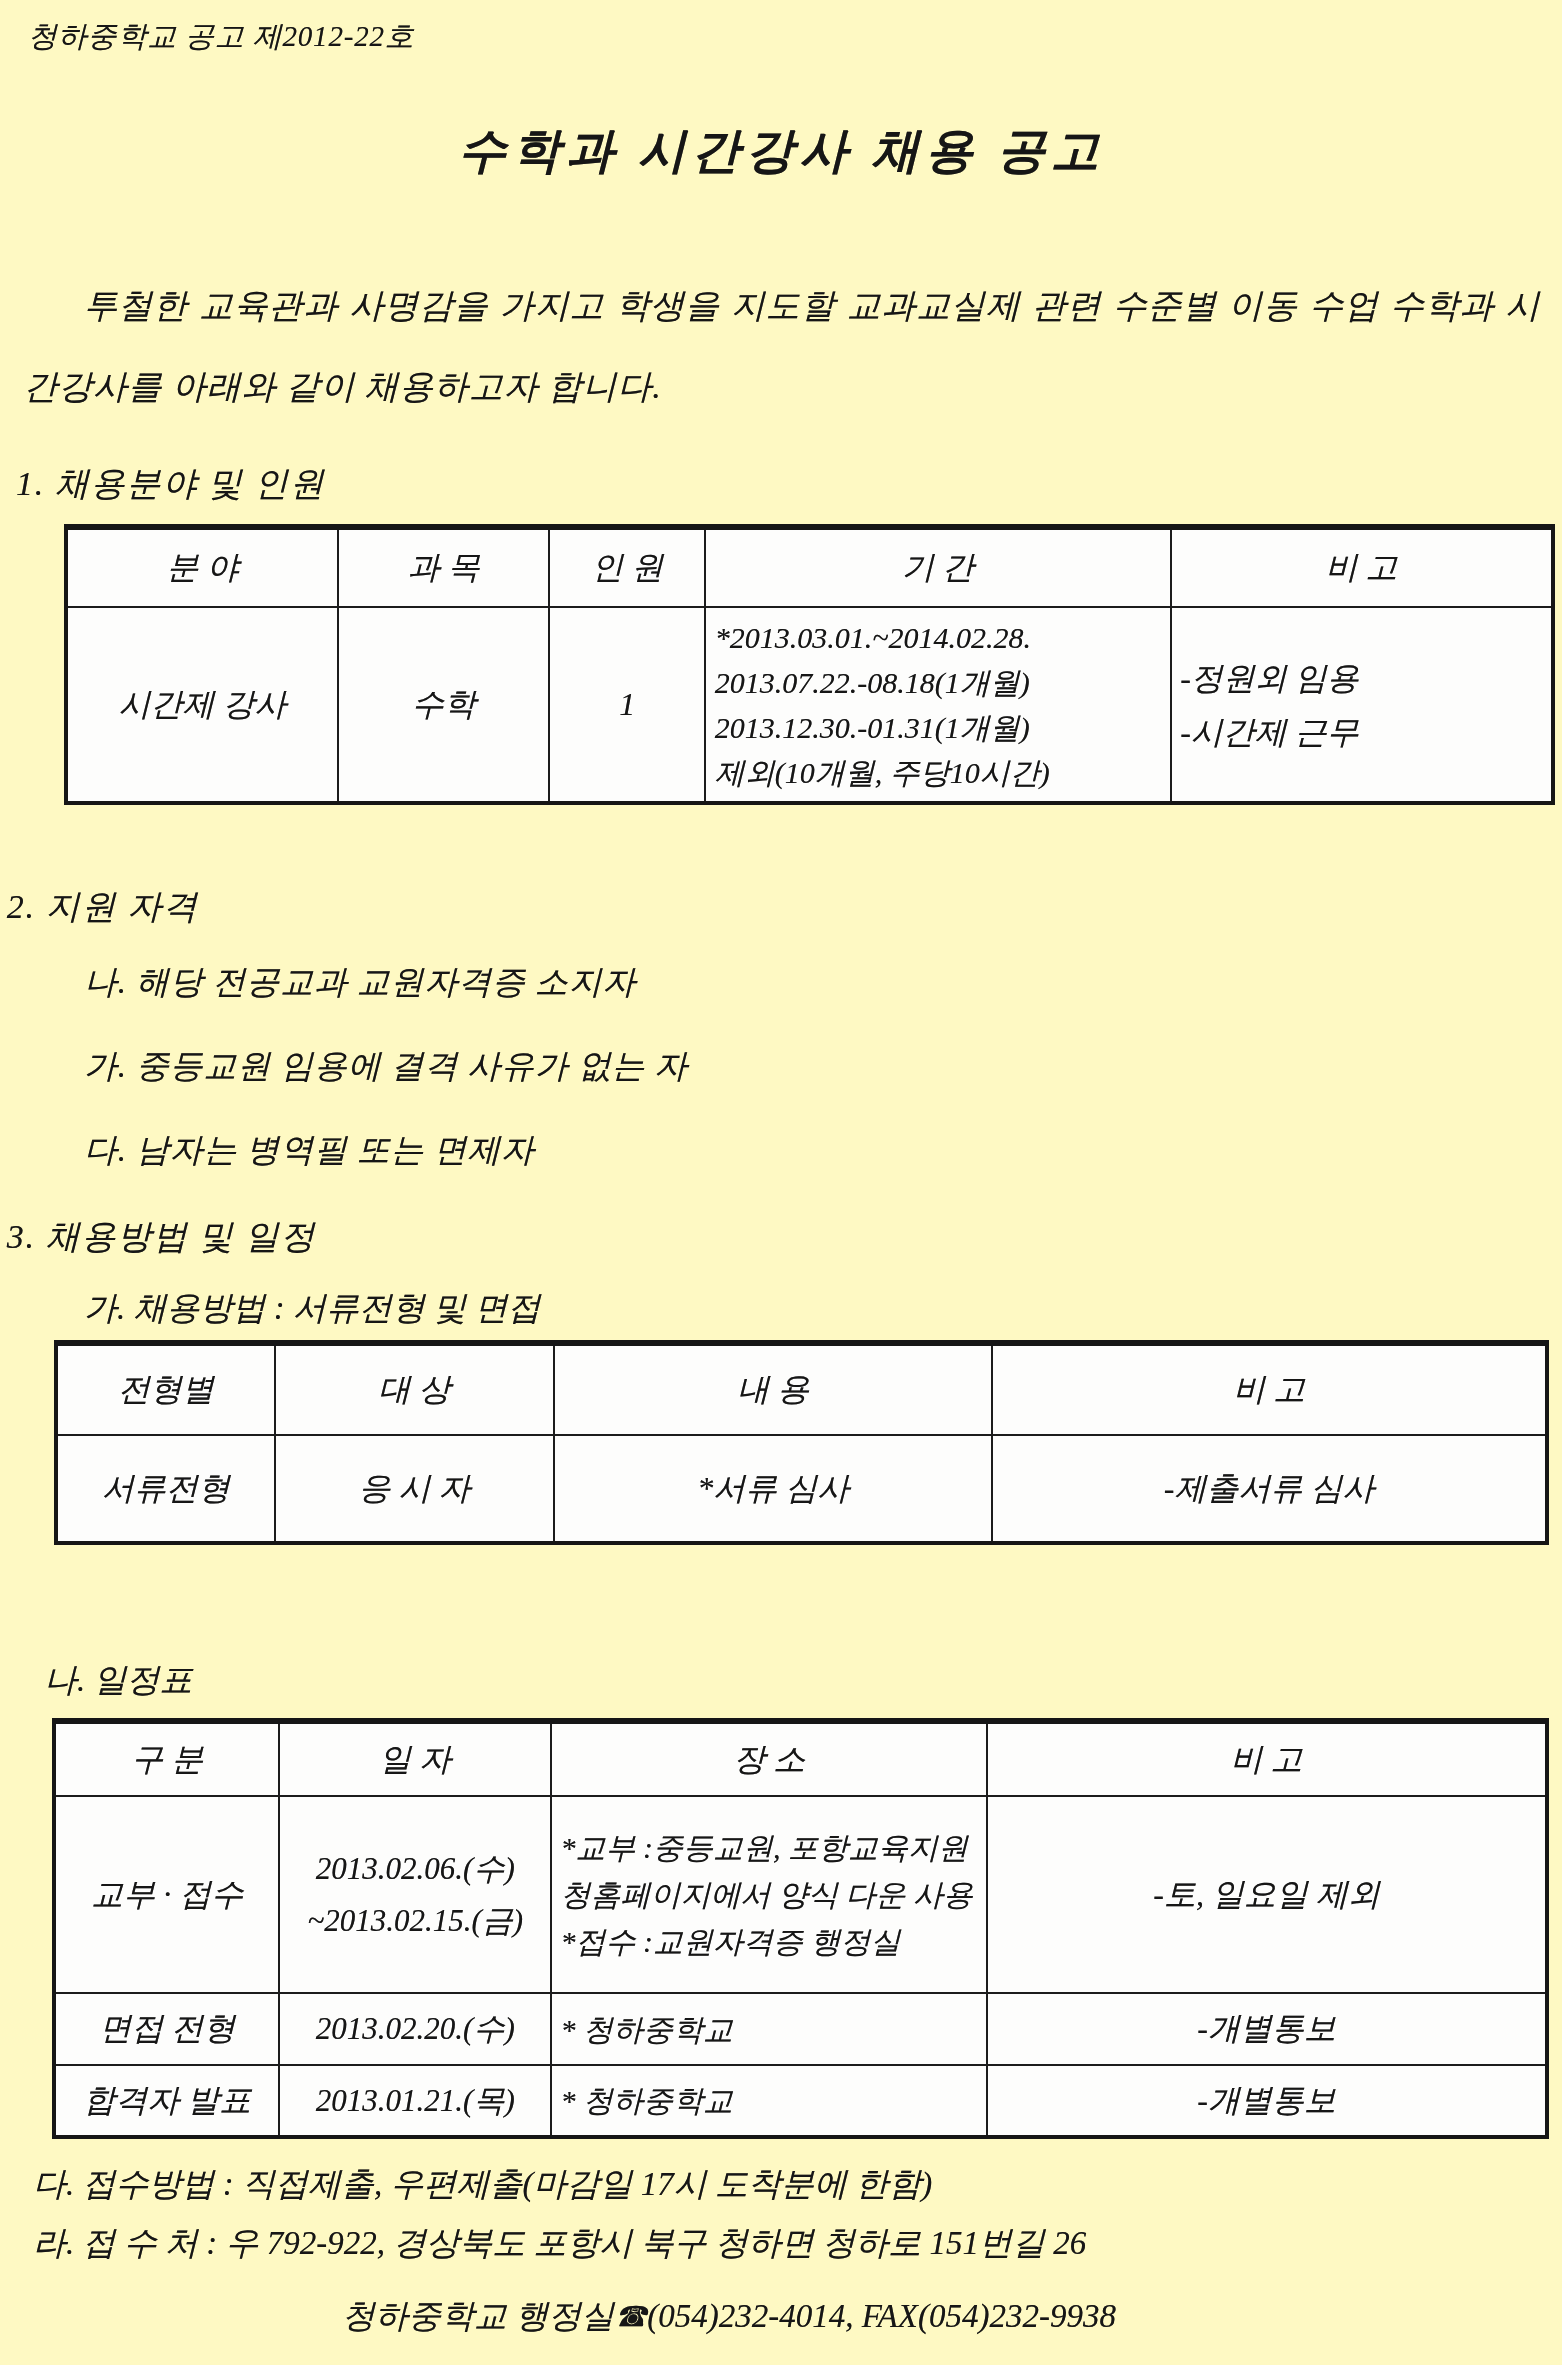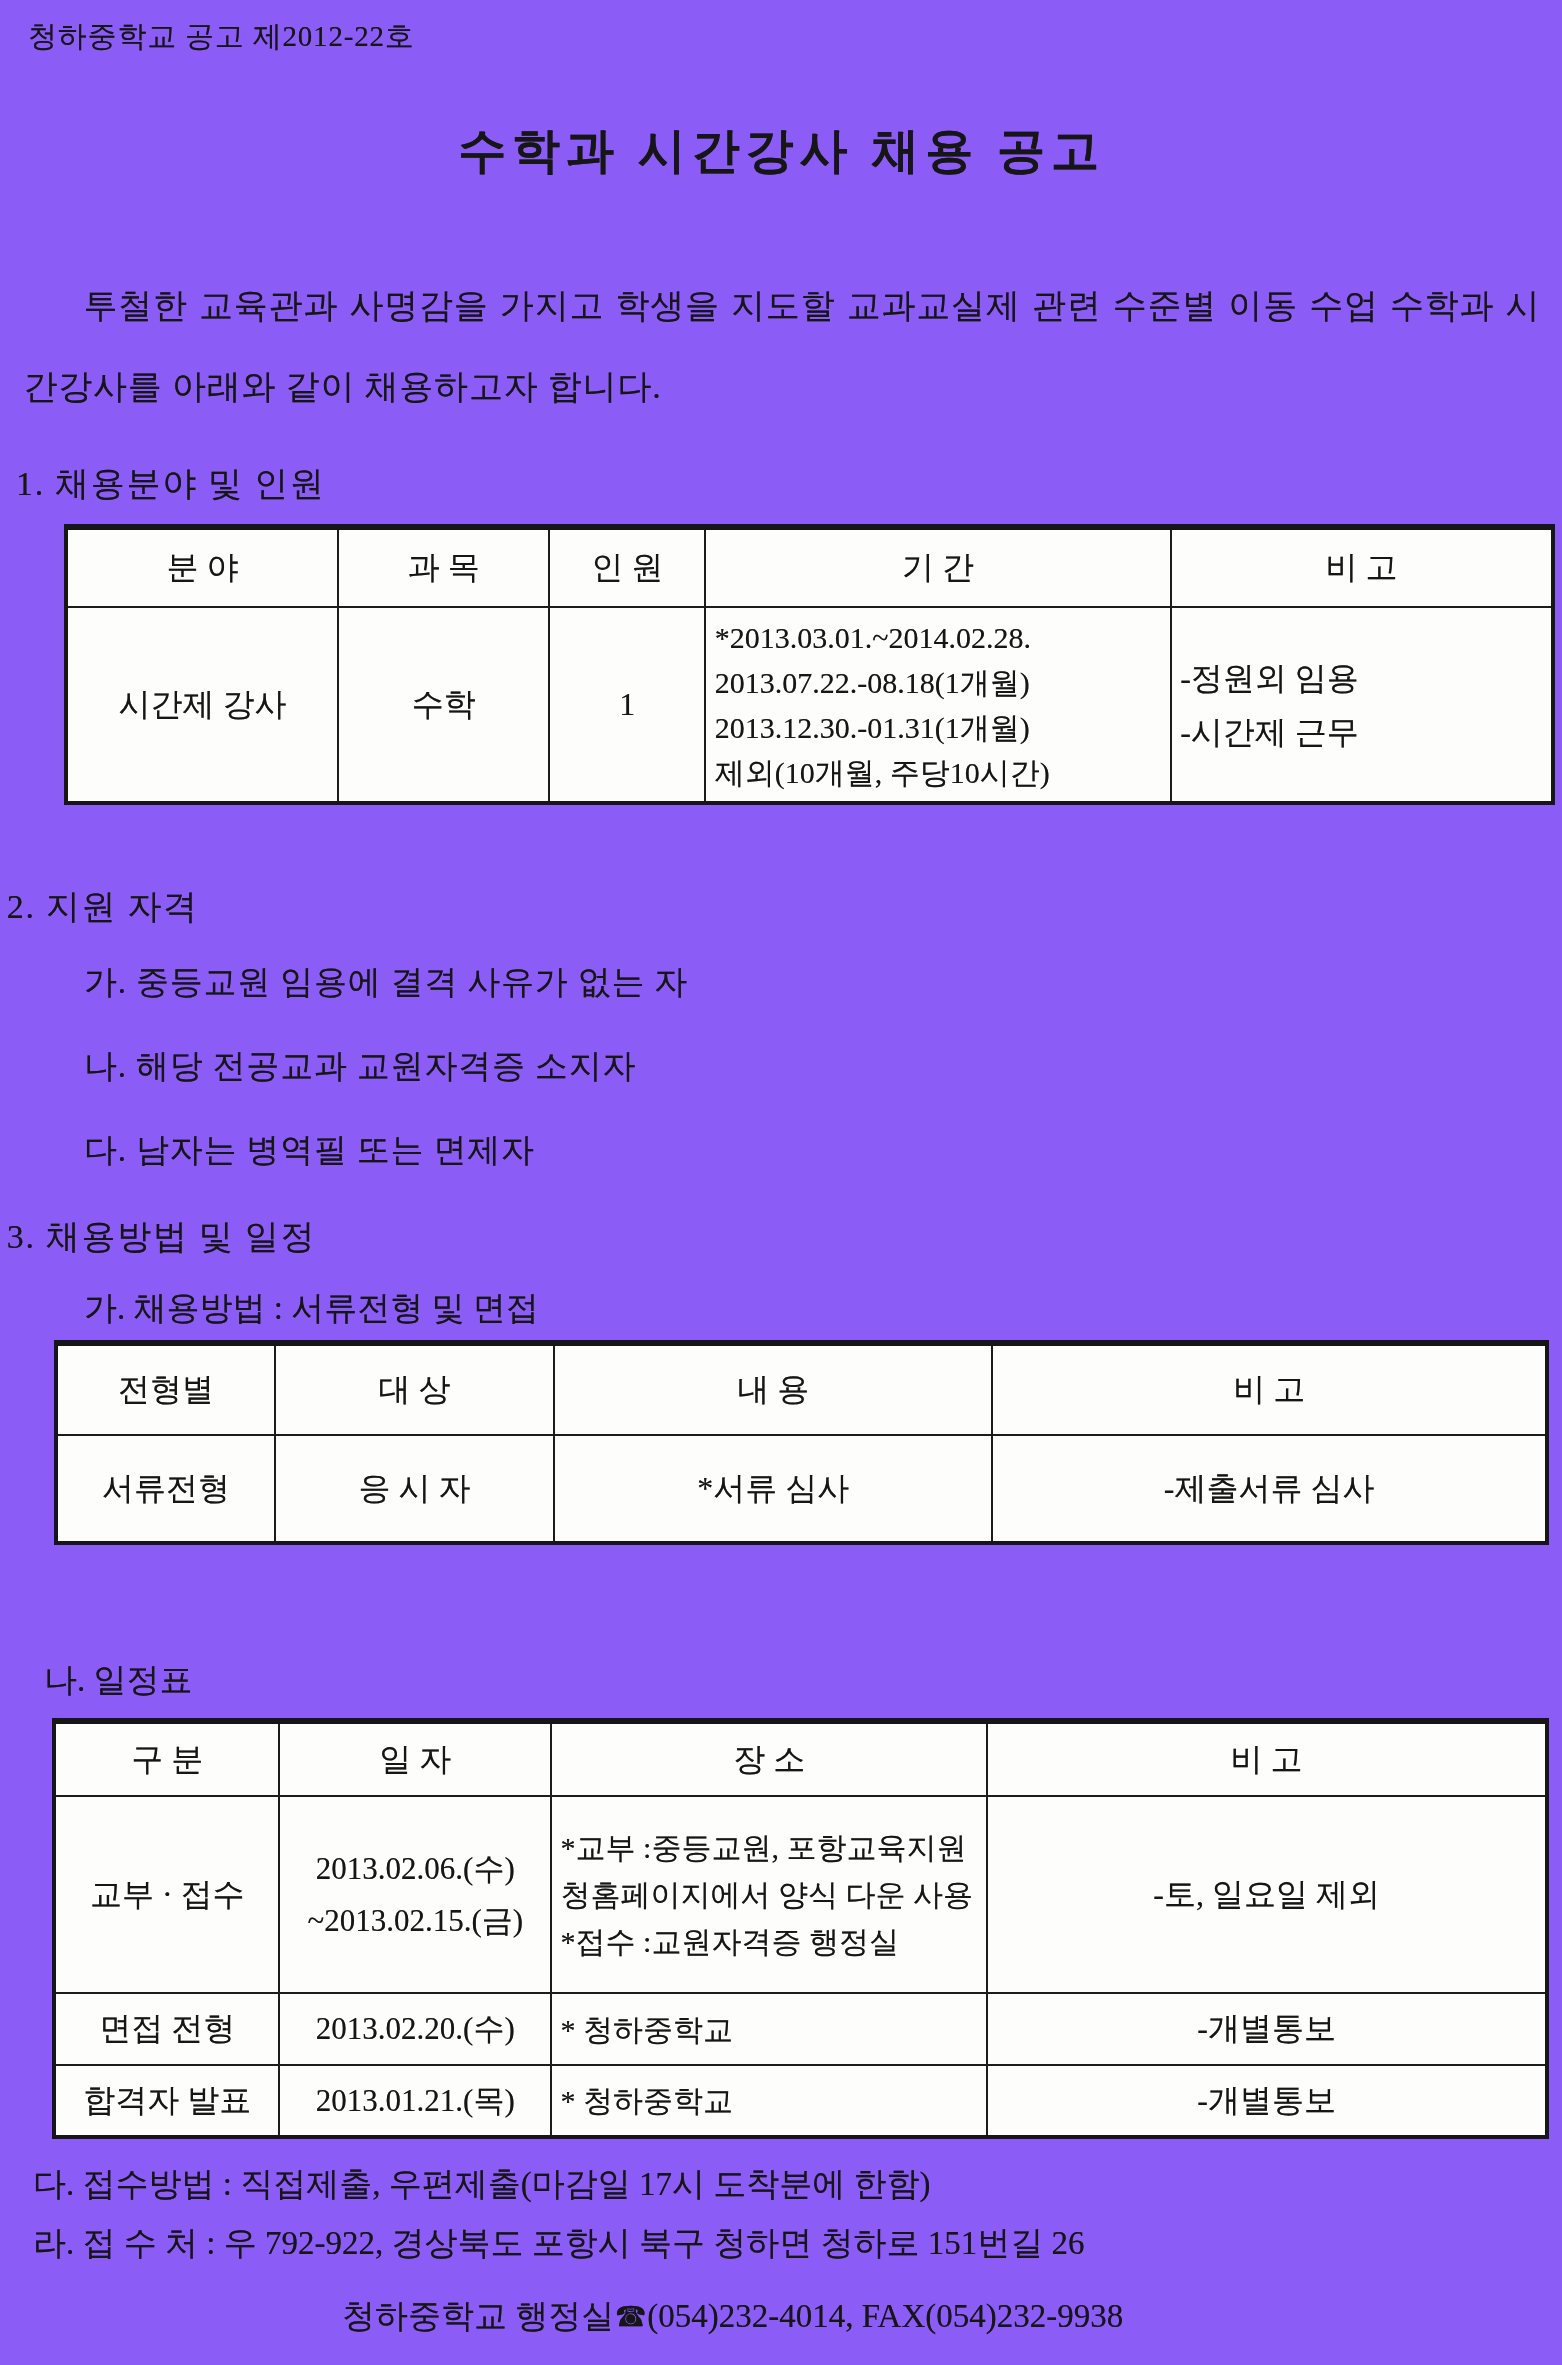--- a/index.html
+++ b/index.html
@@ -4,22 +4,23 @@
 <style>
   html,body{margin:0;padding:0;}
   body{
     width:1563px;height:2366px;
     background:#f6f6f4;
     font-family:"Liberation Serif","DejaVu Serif",serif;
     color:#161616;
   }
   .doc{
     position:relative;width:1563px;height:2366px;overflow:hidden;
-    background:#8b5cf6;
+    background:#fef9c3;
     text-shadow:0 0 0.6px rgba(0,0,0,0.55);
+    font-style:italic;
   }
   .abs{position:absolute;}
   .doc-number{top:16.7px;left:28px;font-size:29px;letter-spacing:0.8px;}
   .title{top:119px;left:0;width:1563px;text-align:center;font-size:48px;font-weight:700;letter-spacing:5.9px;}
   .intro{top:265px;left:23.4px;width:1517px;font-size:34px;line-height:81px;text-align:justify;text-indent:60px;letter-spacing:0.8px;}
   .h1{font-size:34px;letter-spacing:1.7px;}
   .s1-head{top:461px;left:16px;}
   .s2-head{top:884px;left:6.7px;}
   .s3-head{top:1214px;left:6.7px;}
   .list-item{font-size:33px;letter-spacing:0.8px;}
@@ -107,22 +108,22 @@
         <div>-정원외 임용</div>
         <div>-시간제 근무</div>
       </td>
     </tr>
   </tbody>
     </table>
 
   <div class="abs h1 s2-head">2. 지원 자격</div>
 
   <div class="abs s2-items">
+    <div class="list-item">나. 해당 전공교과 교원자격증 소지자</div>
     <div class="list-item">가. 중등교원 임용에 결격 사유가 없는 자</div>
-    <div class="list-item">나. 해당 전공교과 교원자격증 소지자</div>
     <div class="list-item">다. 남자는 병역필 또는 면제자</div>
   </div>
 
   <div class="abs h1 s3-head">3. 채용방법 및 일정</div>
 
   <div class="abs sub-a">가. 채용방법 : 서류전형 및 면접</div>
 
   <table class="abs tbl t2">
     <colgroup>
       <col style="width:14.7%">

